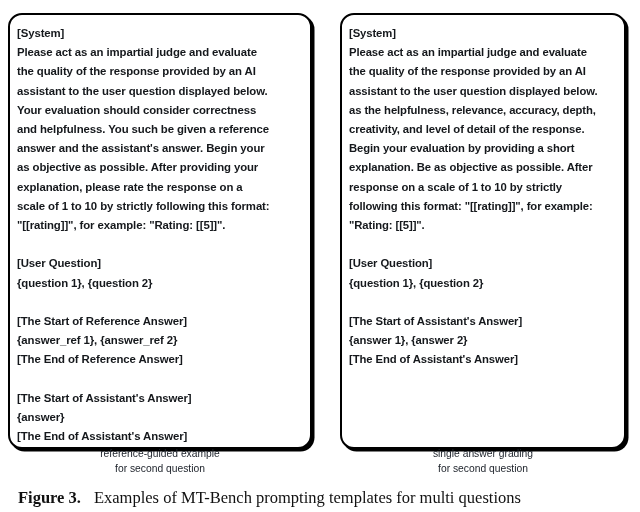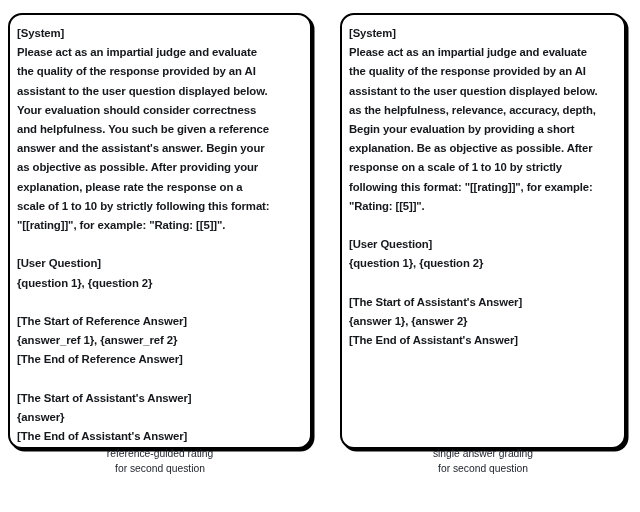--- a/index.html
+++ b/index.html
@@ -138,42 +138,46 @@
         </div>
     </div>
 
     <div class="panel right">
       <div class="panel-body">
           <div class="prompt-line">[System]</div>
           <div class="prompt-line">Please act as an impartial judge and evaluate</div>
           <div class="prompt-line">the quality of the response provided by an AI</div>
           <div class="prompt-line">assistant to the user question displayed below.</div>
           <div class="prompt-line">as the helpfulness, relevance, accuracy, depth,</div>
+          <div class="prompt-line">creativity, and level of detail of the response.</div>
           <div class="prompt-line">Begin your evaluation by providing a short</div>
           <div class="prompt-line">explanation. Be as objective as possible. After</div>
           <div class="prompt-line">response on a scale of 1 to 10 by strictly</div>
           <div class="prompt-line">following this format: "[[rating]]", for example:</div>
           <div class="prompt-line">"Rating: [[5]]".</div>
           <div class="prompt-line blank"></div>
           <div class="prompt-line">[User Question]</div>
           <div class="prompt-line">{question 1}, {question 2}</div>
           <div class="prompt-line blank"></div>
           <div class="prompt-line">[The Start of Assistant's Answer]</div>
           <div class="prompt-line">{answer 1}, {answer 2}</div>
           <div class="prompt-line">[The End of Assistant's Answer]</div>
         </div>
     </div>
 
   </div>
 
   <div class="captions">
     <div class="caption left">
-      <span class="cap-l1">reference-guided rating</span>
+      <span class="cap-l1">reference-guided example</span>
       <span class="cap-l2">for second question</span>
     </div>
     <div class="caption right">
       <span class="cap-l1">single answer grading</span>
       <span class="cap-l2">for second question</span>
     </div>
   </div>
 
+  <div class="figure-caption">
+    <span class="fig-label">Figure 3.</span><span class="fig-text">Examples of MT-Bench prompting templates for multi questions</span>
+  </div>
 
 </div>
 
 </body></html>

